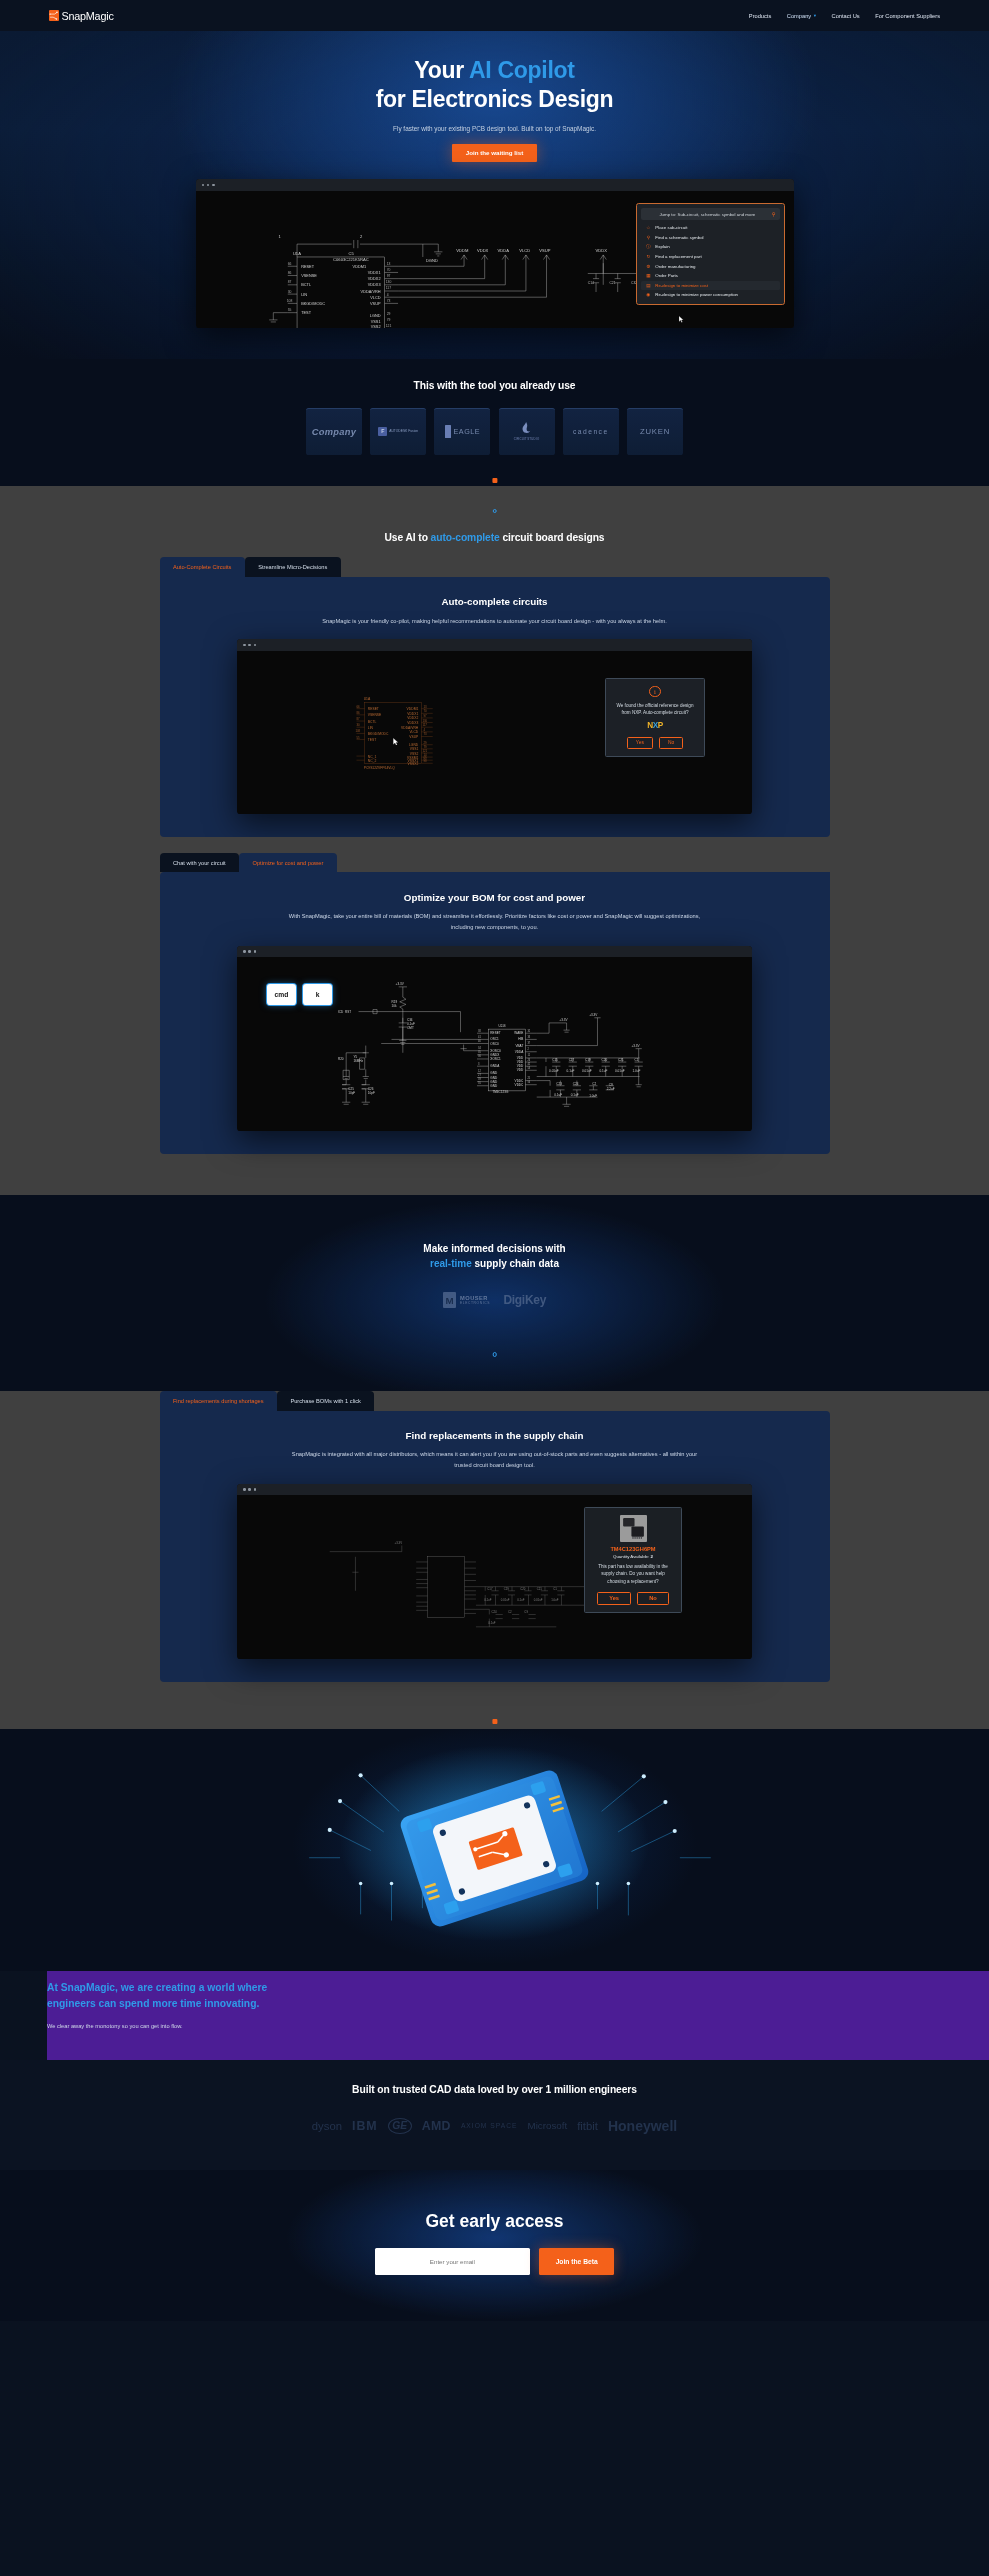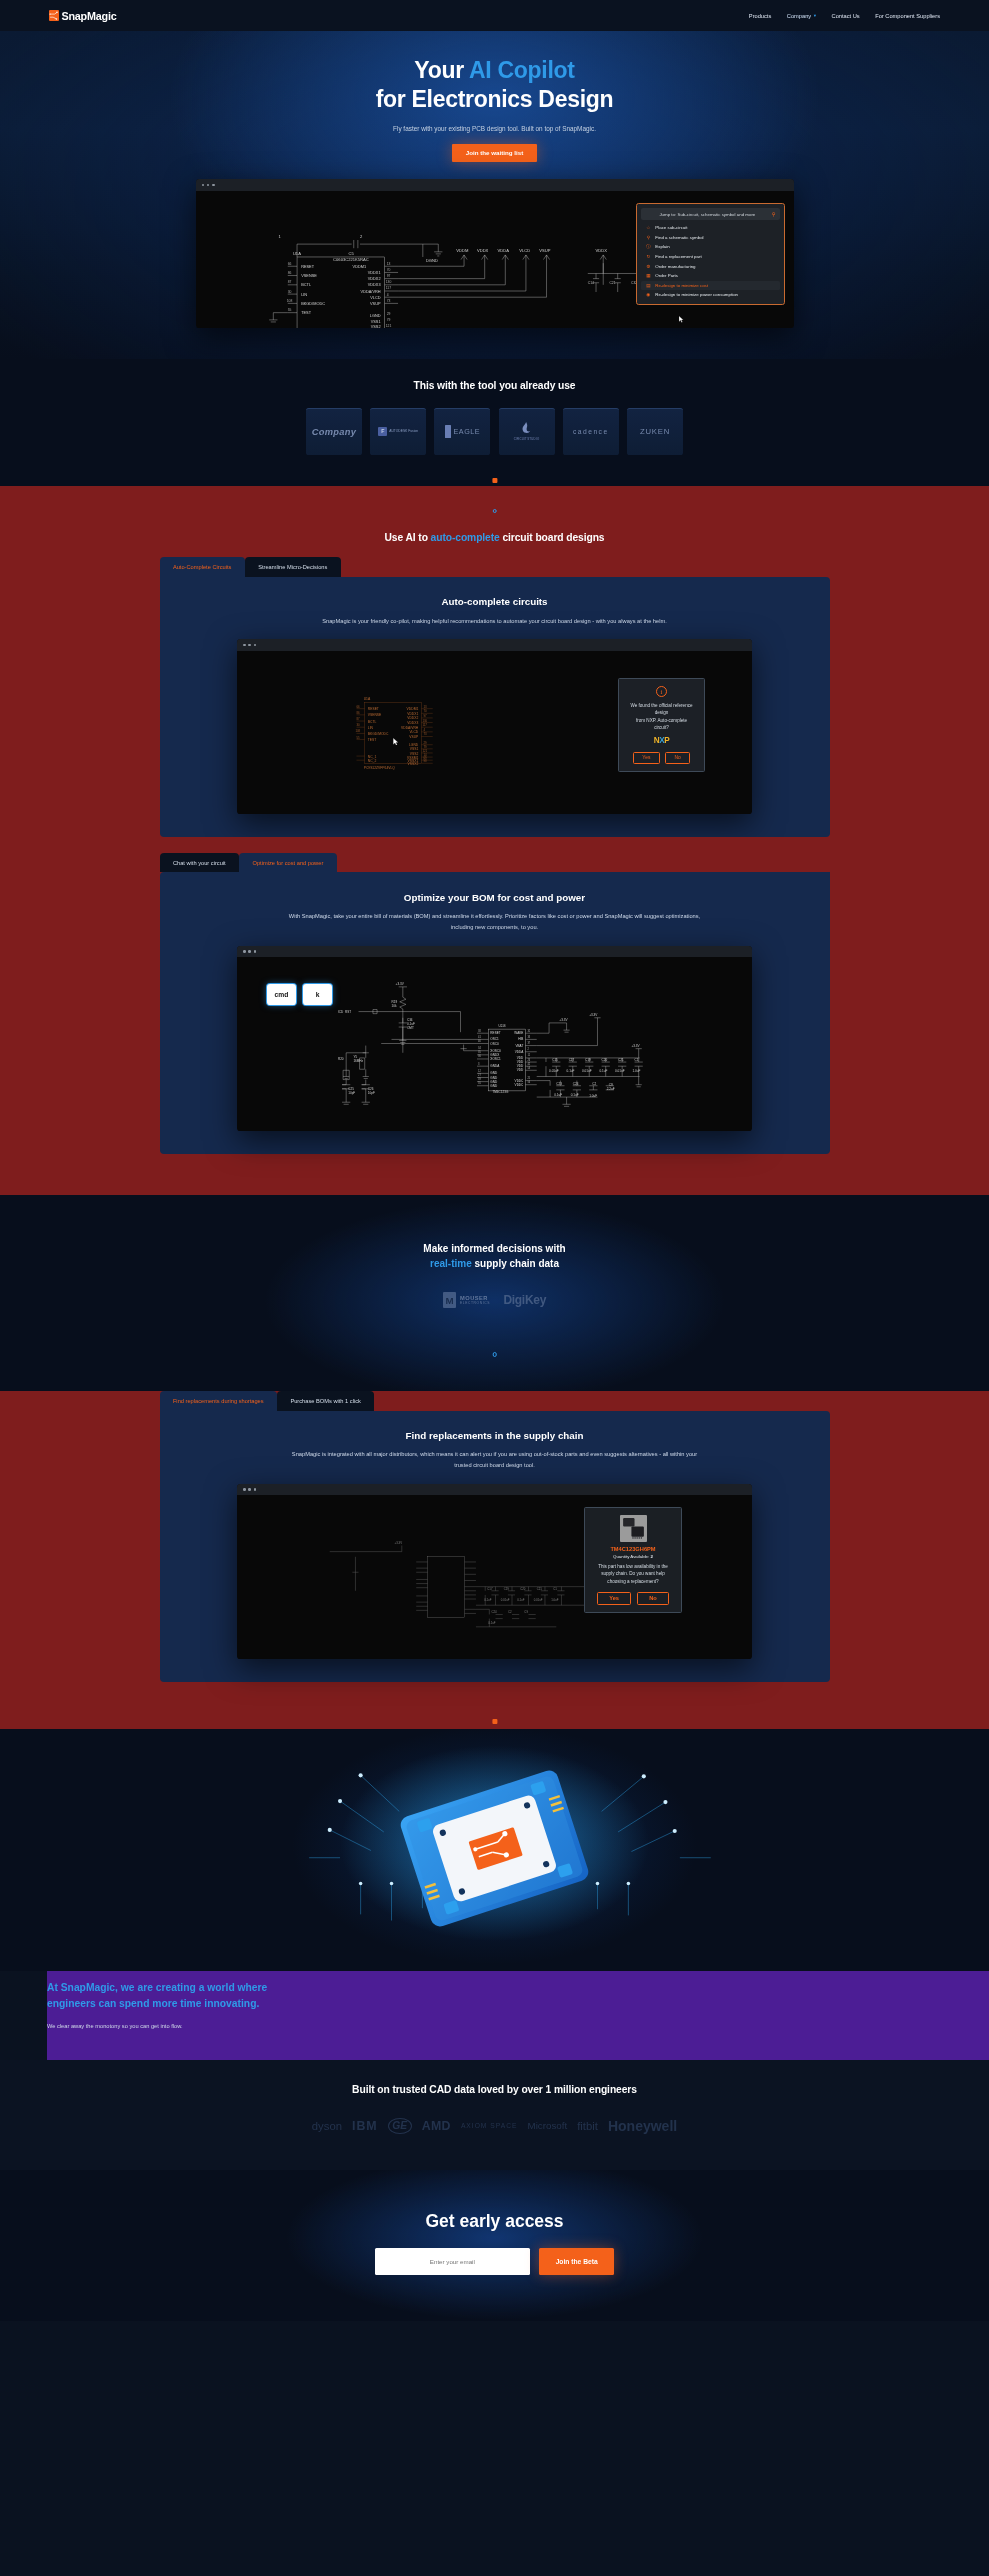--- a/index.html
+++ b/index.html
@@ -18,21 +18,21 @@
     position:relative; z-index:40;
     height:31px; display:flex; align-items:center;
     padding:0 49px; background:transparent;
   }
   .logo { display:flex; align-items:center; gap:2.1px; }
   .logo-mark {
     width:10.3px;height:11.3px;background:#F4611A;border-radius:1px;
     position:relative; display:inline-block;
   }
   .logo-mark svg{position:absolute;left:0;top:0;}
-  .logo-text { font-size:10.8px; font-weight:700; color:#fff; letter-spacing:-0.2px;}
+  .logo-text { font-size:10.8px; font-weight:400; color:#fff; letter-spacing:-0.2px;}
   .nav-right { margin-left:auto; display:flex; align-items:center; gap:15.5px; }
   .nav-link { font-size:5.7px; color:#dfe7f2; cursor:pointer; white-space:nowrap; }
   .nav-link.has-caret{ color:#cfe0f5; display:flex; align-items:center; gap:2.6px;}
   .caret { color:#2f9ae8; font-size:4.6px; }
 
   
   .hero {
     position:relative; text-align:center; padding-top:25px;
     background:
       radial-gradient(ellipse 464px 268px at 50% 67px, rgba(28,86,170,.72), rgba(10,22,44,0) 70%),
@@ -104,21 +104,21 @@
   .tool-logo { color:#8fa3c9; font-size:6.7px; font-weight:800; letter-spacing:0.3px; opacity:.85;}
 
   
   .connector { position:relative; height:31px; }
   .conn-line { position:absolute;left:50%;top:0;width:0.5px;height:24px;background:linear-gradient(180deg,#2f9ae8,#1d6ca8); }
   .conn-node { position:absolute;left:50%;top:23px;transform:translateX(-50%); width:4.6px;height:4.6px;border-radius:50%;border:0.7px solid #F4611A; }
   .conn-node.blue{ border-color:#2f9ae8; }
   .conn-sq { position:absolute;left:50%;top:23px;transform:translateX(-50%); width:5.2px;height:5.2px;background:#F4611A;border-radius:1px; }
 
   
-  .sec { position:relative; background:#7f1d1d; padding:0 0 0; }
+  .sec { position:relative; background:#404040; padding:0 0 0; }
   .sec-title-wrap { text-align:center; padding:17.5px 0 14.4px;}
   .panel-wrap { width:670px; margin:0 auto; }
   .tabs { display:flex; gap:0; }
   .tab {
     padding:6.7px 13.4px; font-size:5.7px; cursor:pointer;
     border-radius:4.1px 4.1px 0 0; color:#d6dfeb;
     background:#0a121f;
   }
   .tab.active { background:#15294d; color:#F4611A; }
   .panel {
@@ -551,21 +551,21 @@
                   <text x="360" y="196">121</text>
                 <text x="362" y="204">14</text>
                   <text x="362" y="210">69</text>
                   <text x="362" y="216">98</text>
               </g>
             </svg>
             <svg class="cursor-arrow" style="left:156px;top:87px;width:5.7px;height:7.7px" viewBox="0 0 9 13">
               <path d="M0 0 L0 11 L3 8.5 L5 12.5 L6.8 11.6 L4.9 7.8 L8.5 7.6 Z" fill="#fff" stroke="#222" stroke-width=".5"></path>
             </svg>
 
-            <div class="dlg" style="right:47px;top:27px;width:87px">
+            <div class="dlg" style="right:47px;top:27px;width:100px">
               <div class="dlg-i">i</div>
               <div class="dlg-txt">
                 <span>We found the official reference design</span><br>
                 <span>from NXP. Auto-complete circuit?</span>
               </div>
               <div class="nxp">
                 <span style="color:#f0b429">N</span><span style="color:#3aa3d8">X</span><span style="color:#f0b429">P</span>
               </div>
               <div class="dlg-btns">
                 <span class="dlg-btn">Yes</span>

